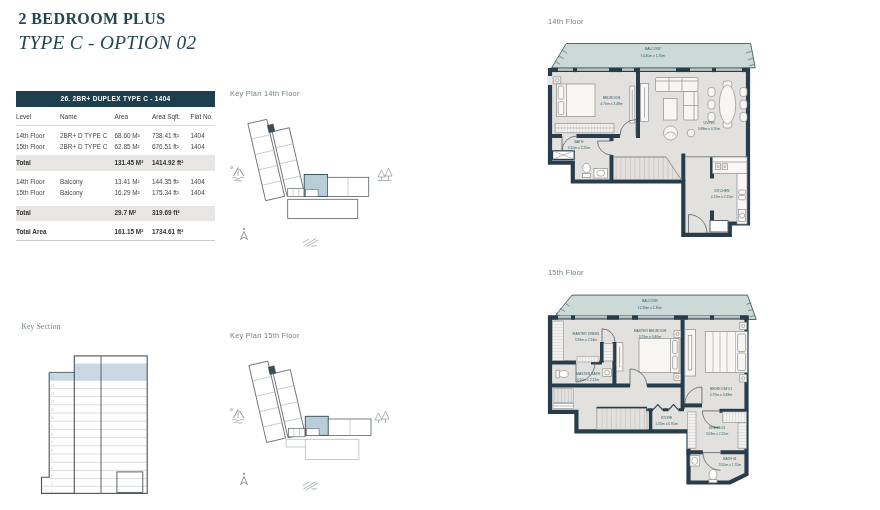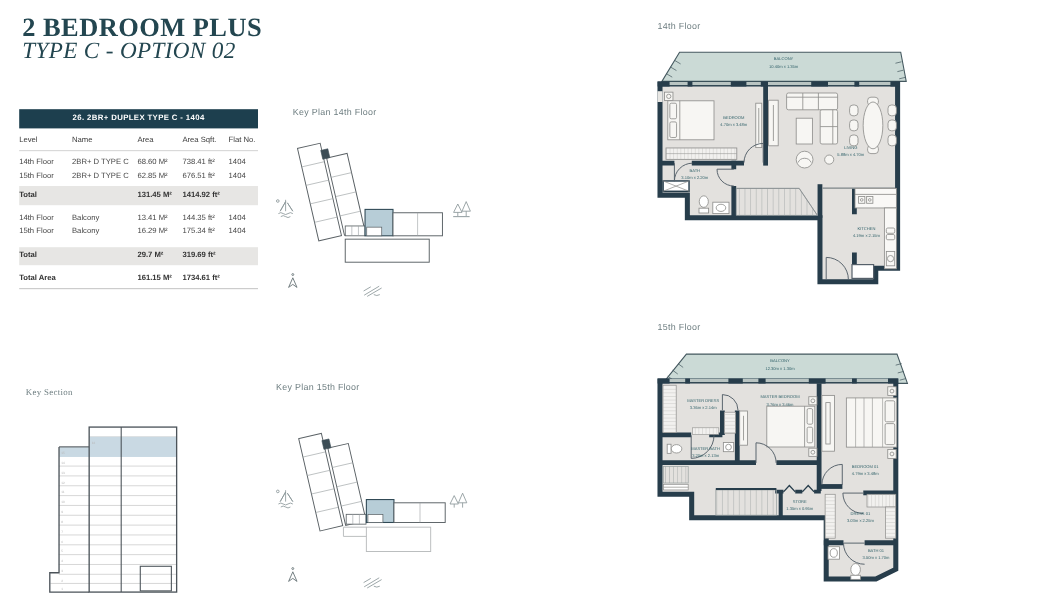--- a/index.html
+++ b/index.html
@@ -1,20 +1,20 @@
 <!DOCTYPE html>
 <html><head>
 <meta charset="utf-8">
 <style>
   html,body{margin:0;padding:0;}
   body{width:880px;height:510px;background:#ffffff;position:relative;overflow:hidden;
        font-family:"Liberation Sans",sans-serif;}
   .abs{position:absolute;}
   .glbl{position:absolute;color:#6e7e81;font-size:7.4px;letter-spacing:.25px;}
-  .t1{font-family:"Liberation Serif",serif;font-weight:bold;color:#234650;font-size:22px;letter-spacing:.4px;}
+  .t1{font-family:"Liberation Serif",serif;font-weight:bold;color:#234650;font-size:16px;letter-spacing:.4px;}
   .t2{font-family:"Liberation Serif",serif;font-style:italic;color:#234650;font-size:19.3px;letter-spacing:.3px;}
   .tbl{position:absolute;left:16px;top:91px;width:199px;font-size:6.4px;color:#454545;}
   .hdrbar{position:absolute;left:0;top:0;width:199px;height:15.5px;background:#1d3f4e;color:#fff;
           font-weight:bold;text-align:center;line-height:15.5px;font-size:6.5px;letter-spacing:.3px;}
   .row{position:absolute;left:0;width:199px;height:10px;}
   .c0{position:absolute;left:0px;}
   .c1{position:absolute;left:44px;}
   .c2{position:absolute;left:98.5px;}
   .c3{position:absolute;left:136px;}
   .c4{position:absolute;left:174.5px;}
@@ -91,23 +91,23 @@
   </div>
 
   <div class="row bold" style="top:136.5px;">
     <span class="c0">Total Area</span>
       <span class="c2">161.15 M²</span>
       <span class="c3">1734.61 ft²</span>
   </div>
   <div class="hline" style="top:148.5px;background:#cccccc;"></div>
 </div>
 
-<div class="glbl" style="left:244px;top:88.5px;">Key Plan 14th Floor</div>
-
-<div class="glbl" style="left:230px;top:318px;">Key Plan 15th Floor</div>
+<div class="glbl" style="left:230px;top:88.5px;">Key Plan 14th Floor</div>
+
+<div class="glbl" style="left:230px;top:331px;">Key Plan 15th Floor</div>
 
 <div class="glbl" style="left:21.5px;top:321.5px;font-family:Liberation Serif, serif;">Key Section</div>
 
 <div class="glbl" style="left:548px;top:17px;">14th Floor</div>
 
 <div class="glbl" style="left:548px;top:268px;">15th Floor</div>
 
 <svg class="abs" style="left:0;top:0;" width="880" height="510" viewBox="0 0 880 510">
 <defs>
   <pattern id="treads" width="4.7" height="8" patternUnits="userSpaceOnUse">

